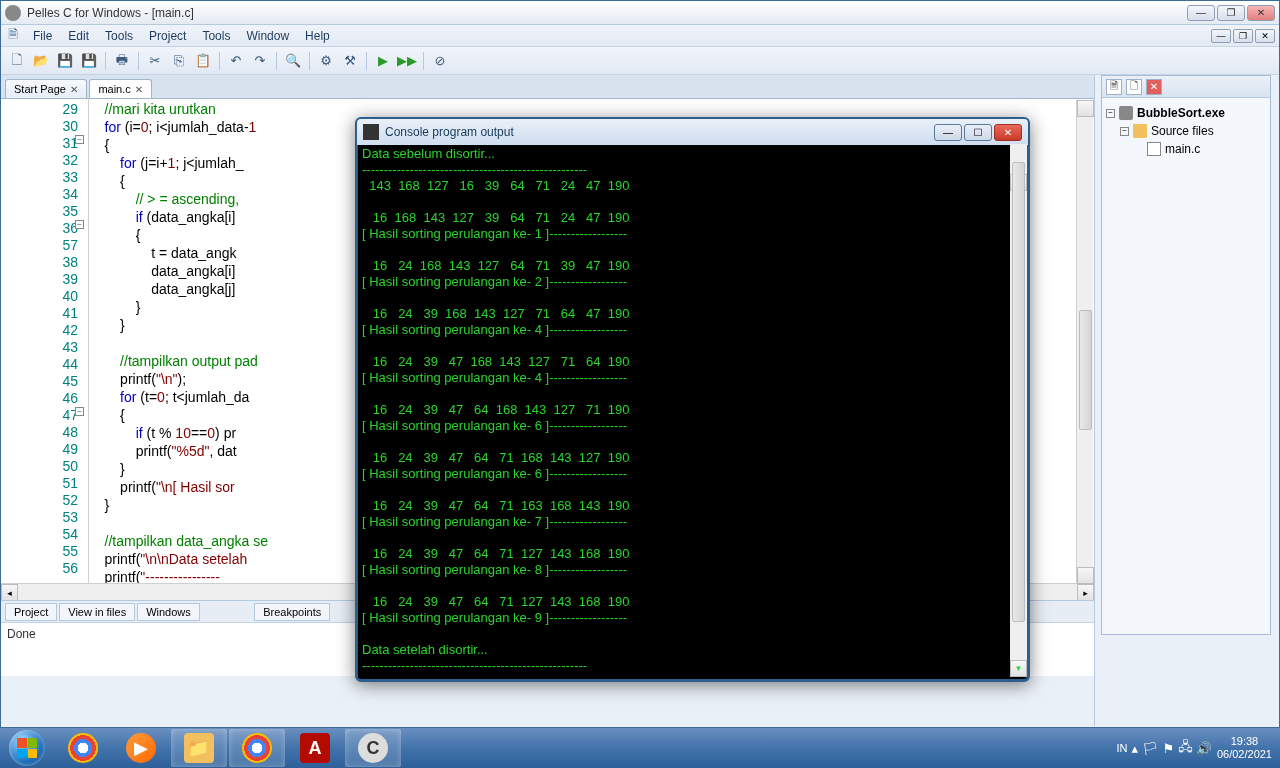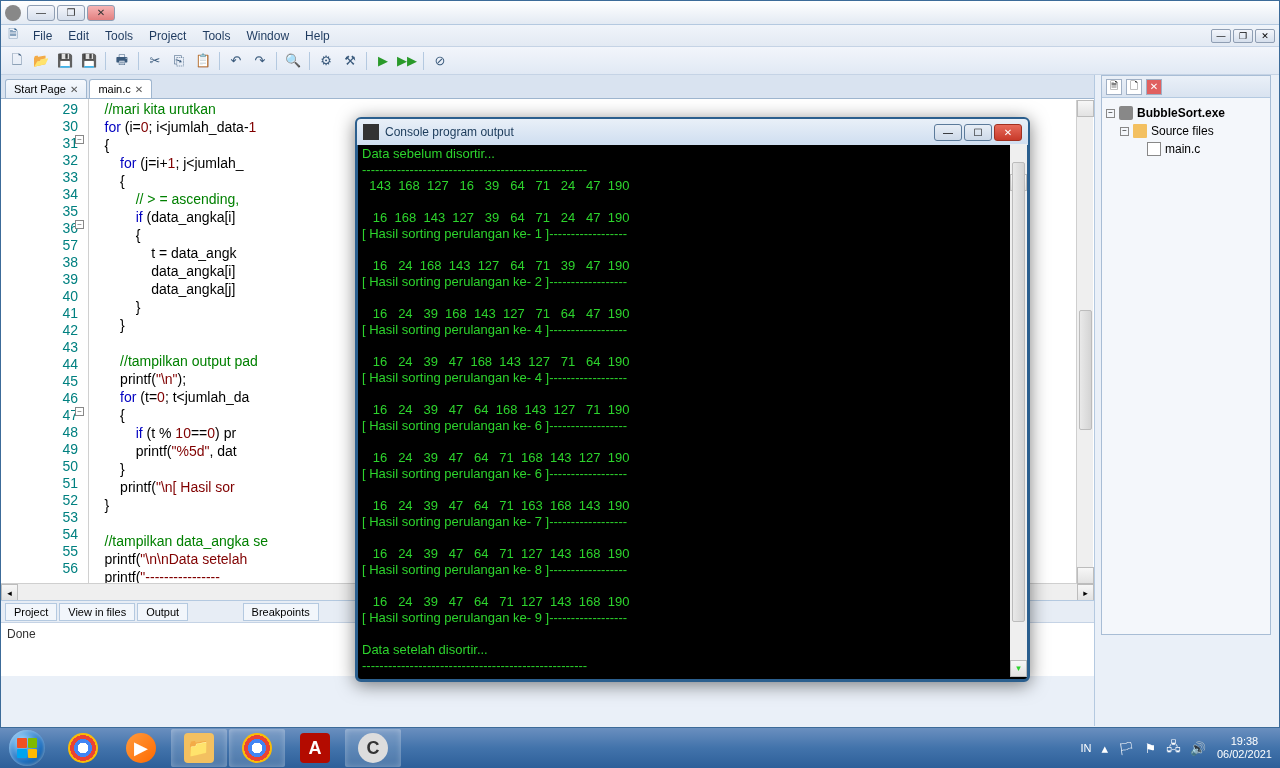--- a/index.html
+++ b/index.html
@@ -86,33 +86,34 @@
 .console-scroll .thumb { position: absolute; left: 2px; width: 13px; background: linear-gradient(to right,#e9e9e9,#d4d4d4); border: 1px solid #bcbcbc; border-radius: 2px; }
 
 
 .taskbar { position: absolute; left: 0; bottom: 0; width: 100%; height: 40px; background: linear-gradient(to bottom,#6a8fbf 0%, #4273ab 50%, #2d5f99 100%); display: flex; align-items: center; padding: 0 0px; }
 .start-orb { width: 54px; height: 40px; display: flex; align-items: center; justify-content: center; }
 .orb-inner { width: 36px; height: 36px; border-radius: 50%; background: radial-gradient(circle at 35% 30%, #9fd8ff, #1e6fbf 60%, #093d6e); box-shadow: 0 0 4px rgba(255,255,255,0.6) inset; display: grid; grid-template-columns: 1fr 1fr; grid-template-rows: 1fr 1fr; gap: 1px; padding: 8px; }
 .orb-inner span { border-radius: 1px; }
 .task-item { width: 56px; height: 38px; display: flex; align-items: center; justify-content: center; border-radius: 2px; margin: 0 1px; }
 .task-item.active { background: rgba(255,255,255,0.15); box-shadow: inset 0 0 6px rgba(255,255,255,0.3); }
 .task-ico { width: 30px; height: 30px; border-radius: 4px; display: flex; align-items: center; justify-content: center; font-size: 18px; color: #fff; }
-.tray { margin-left: auto; display: flex; align-items: center; gap: 10px; padding: 0 8px; color: #fff; font-size: 11px; height: 100%; }
+.tray { margin-left: auto; display: flex; align-items: center; gap: 4px; padding: 0 8px; color: #fff; font-size: 11px; height: 100%; }
 .tray .clock { text-align: center; line-height: 13px; }
 .tray-ico { font-size: 13px; }
 
 .main-body { display: flex; height: calc(100% - 75px); }
 .left-side { width: 1094px; display: flex; flex-direction: column; border-right: 1px solid #b4c9e0;}
 </style>
 </head>
 <body>
 
 <div class="ide-window">
   <div class="title-bar">
     <span class="app-icon"></span>
+    <span class="title-text">Pelles C for Windows - [main.c]</span>
     <div class="win-controls">
       <div class="win-btn">—</div>
       <div class="win-btn">❐</div>
       <div class="win-btn close">✕</div>
     </div>
   </div>
 
   <div class="menu-bar">
     <span class="m-icon">🗎</span>
     <span class="m-item">File</span>
@@ -237,21 +238,21 @@
 
       <div class="hscroll-area">
         <div class="arrow">◂</div>
         <div class="track"></div>
         <div class="arrow">▸</div>
       </div>
 
       <div class="bottom-tabs">
         <div class="btab">Project</div>
         <div class="btab">View in files</div>
-        <div class="btab">Output</div>
+        <div class="btab">Windows</div>
         <div class="btab active">Debug</div>
         <div class="btab">Breakpoints</div>
       </div>
 
       <div class="bottom-panel">
         <span>Done</span>
       </div>
     </div>
   </div>
 

